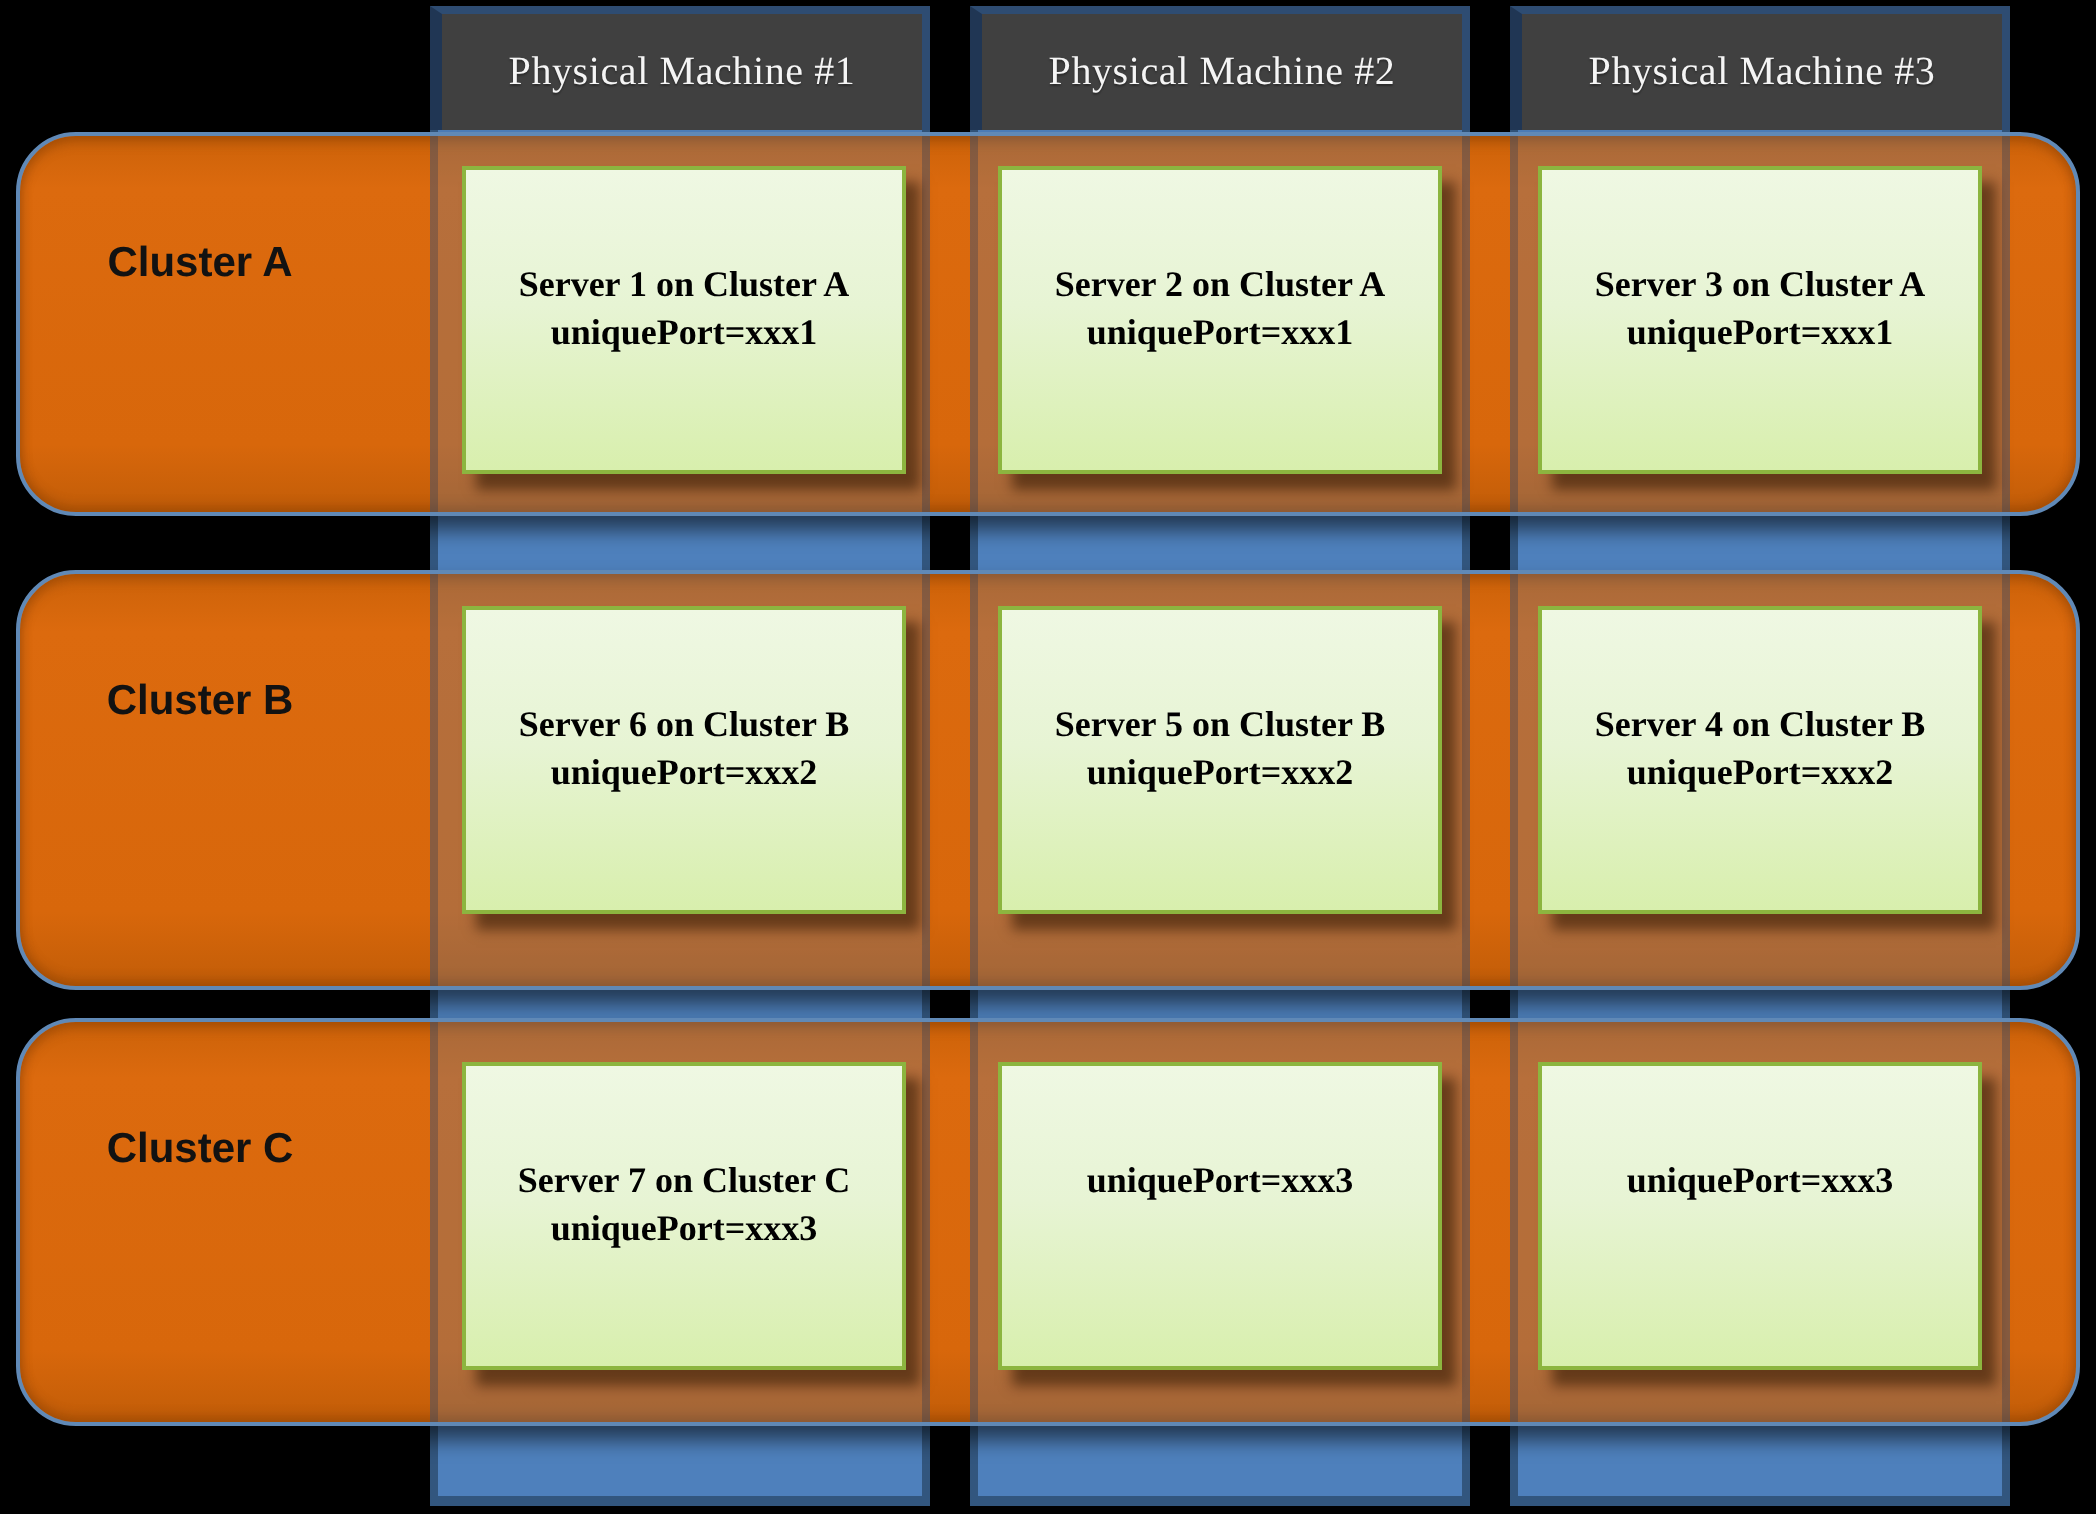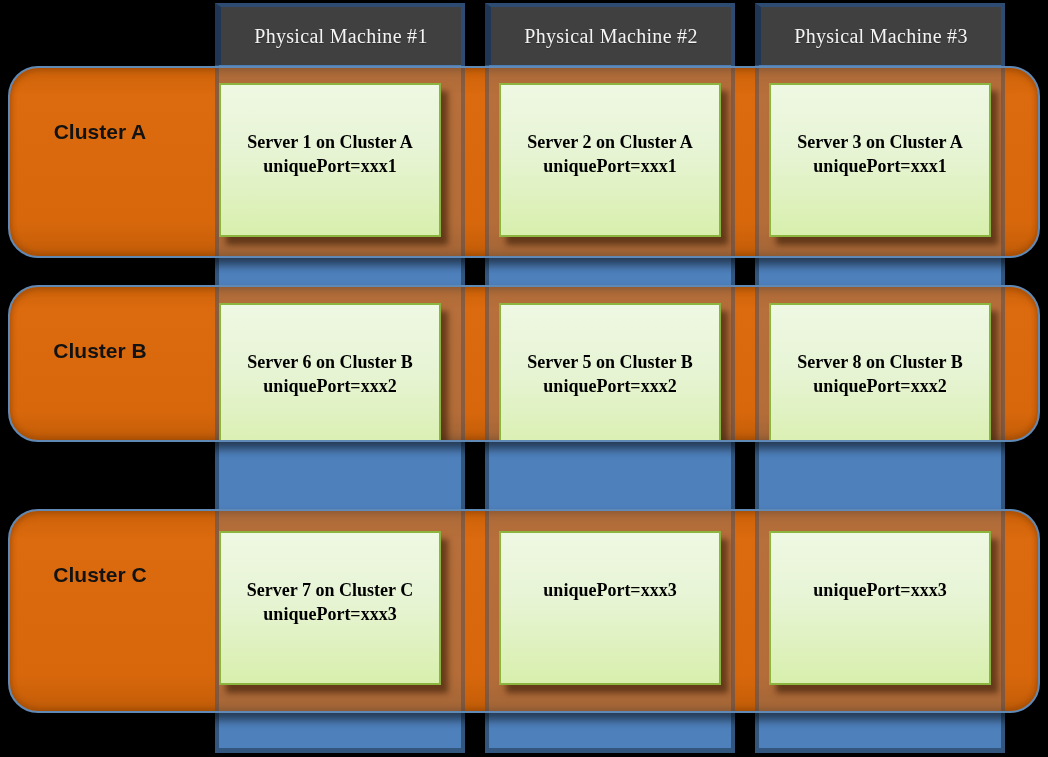--- a/index.html
+++ b/index.html
@@ -31,21 +31,21 @@
   .row{
     position:absolute;left:8px;width:1032px;box-sizing:border-box;
     border-radius:30px;border:2px solid #6089B6;
     background:linear-gradient(180deg,#CC6209 0%,#DC6A0E 14%,#D8670B 82%,#C25D08 100%);
     box-shadow:0 7px 10px rgba(0,0,0,.55),
                inset 0 3px 6px rgba(100,45,0,.35),
                inset 0 -3px 6px rgba(100,45,0,.30);
     z-index:2;overflow:hidden;
   }
   .row-a{top:66px;height:192px}
-  .row-b{top:285px;height:157px}
+  .row-b{top:285px;height:210px}
   .row-c{top:509px;height:204px}
 
   
   .tint{
     position:absolute;top:0;bottom:0;width:250px;box-sizing:border-box;
     background:rgba(79,129,189,.26);
     border-left:4px solid rgba(32,54,84,.30);
     border-right:4px solid rgba(32,54,84,.30);
     z-index:1;
   }
@@ -60,21 +60,21 @@
 
   
   .server{
     position:absolute;width:222px;height:154px;box-sizing:border-box;
     background:linear-gradient(180deg,#EFF8E3 0%,#E7F4D4 45%,#D8EFAD 100%);
     border:2px solid #8CB53F;
     box-shadow:7px 8px 6px rgba(40,18,0,.55);
     z-index:5;text-align:center;color:#000;
     font-weight:bold;font-size:18px;line-height:24px;padding-top:45px;
   }
-  .s-col1{left:209px}.s-col2{left:489px}.s-col3{left:759px}
+  .s-col1{left:221px}.s-col2{left:489px}.s-col3{left:759px}
   .row-a .server{top:15px}
   .row-b .server{top:16px}
   .row-c .server{top:20px}
 </style>
 </head>
 <body>
 
 <div class="canvas">
 
   <div class="column col-1"></div>
@@ -107,21 +107,21 @@
     <div class="cluster-label">Cluster B</div>
     <div class="server s-col1">
       <div>Server 6 on Cluster B</div>
       <div>uniquePort=xxx2</div>
     </div>
     <div class="server s-col2">
       <div>Server 5 on Cluster B</div>
       <div>uniquePort=xxx2</div>
     </div>
     <div class="server s-col3">
-      <div>Server 8 on Cluster B</div>
+      <div>Server 4 on Cluster B</div>
       <div>uniquePort=xxx2</div>
     </div>
   </div>
 
   <div class="row row-c">
     <div class="tint tint-1"></div>
     <div class="tint tint-2"></div>
     <div class="tint tint-3"></div>
     <div class="cluster-label">Cluster C</div>
     <div class="server s-col1">

